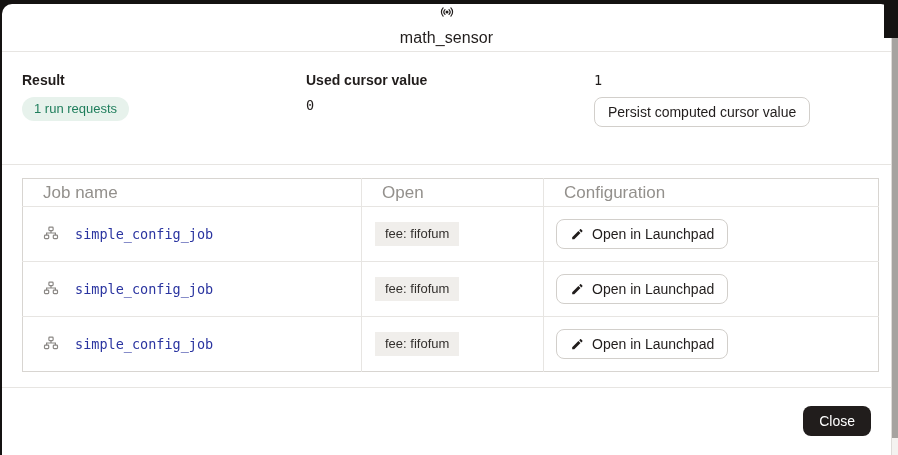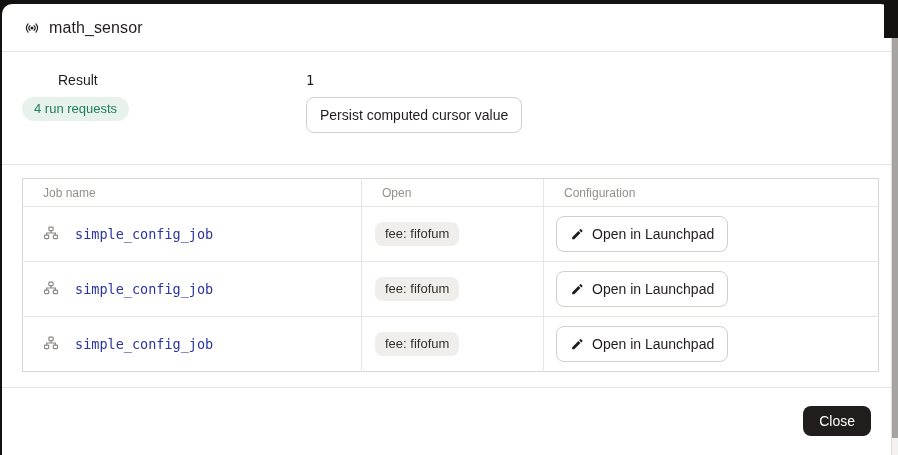--- a/index.html
+++ b/index.html
@@ -18,63 +18,63 @@
     overflow: hidden;
   }
   
   .modal-header {
     height: 48px;
     display: flex;
     align-items: center;
     gap: 9px;
     padding: 0 22px;
     border-bottom: 1px solid #e7e5e2;
+    flex-direction: column;
   }
   .modal-title {
     font-size: 16px;
     font-weight: 500;
     color: #211d1c;
     letter-spacing: .1px;
   }
   .icon16 { width: 16px; height: 16px; flex: 0 0 auto; display: inline-block; }
 
   
   .summary {
     display: grid;
     grid-template-columns: 284px 288px 1fr;
     padding: 20px 20px 0 20px;
     height: 112px;
   }
   .summary .label {
     font-size: 14px;
-    font-weight: 400;
+    font-weight: 700;
     margin-bottom: 9px;
     color: #211d1c;
-    margin-left: 36px;
   }
   .mono-value {
     font-family: "DejaVu Sans Mono", monospace;
     font-size: 13.5px;
     color: #211d1c;
   }
   .badge {
     display: inline-block;
     background: #e7f2ec;
     color: #1f7e5c;
     font-size: 13px;
     line-height: 24px;
     height: 24px;
     padding: 0 12px;
     border-radius: 12px;
   }
   .btn {
     display: inline-flex;
     align-items: center;
     gap: 8px;
-    height: 36px;
+    height: 30px;
     padding: 0 13px;
     background: #ffffff;
     border: 1px solid #d2cfcb;
     border-radius: 8px;
     font-family: "Liberation Sans", sans-serif;
     font-size: 14px;
     color: #211d1c;
     cursor: pointer;
     white-space: nowrap;
   }
@@ -89,21 +89,21 @@
   
   .table-wrap { padding: 13px 20px 0 20px; }
   table.jobs {
     width: 857px;
     border-collapse: collapse;
     border: 1px solid #d8d5d1;
     table-layout: fixed;
   }
   table.jobs th {
     height: 28px;
-    font-size: 12px;
+    font-size: 17px;
     font-weight: 400;
     color: #93908c;
     text-align: left;
     padding: 0 0 0 20px;
     border-left: 1px solid #e7e5e2;
   }
   table.jobs th:first-child { border-left: none; }
   table.jobs td {
     height: 55px;
     border-top: 1px solid #e7e5e2;
@@ -123,21 +123,21 @@
     cursor: pointer;
   }
   .tag-pill {
     display: inline-block;
     background: #f0eeeb;
     color: #33302d;
     font-size: 13px;
     line-height: 24px;
     height: 24px;
     padding: 0 10px;
-    border-radius: 8px;
+    border-radius: 0;
   }
   .tag-cell { padding-left: 13px !important; }
   .cfg-cell { padding-left: 12px !important; }
 
   
   .footer {
     display: flex;
     justify-content: flex-end;
     padding: 18px 20px 0 0;
   }
@@ -191,21 +191,25 @@
           <path d="M4.1 3.9A5.9 5.9 0 0 0 4.1 12.1" fill="none" stroke="#211d1c" stroke-width="1.2" stroke-linecap="round"></path>
           <path d="M11.9 3.9A5.9 5.9 0 0 1 11.9 12.1" fill="none" stroke="#211d1c" stroke-width="1.2" stroke-linecap="round"></path>
         </svg>
       </span>
       <span class="modal-title">math_sensor</span>
     </div>
 
     <div class="summary">
       <div>
         <div class="label">Result</div>
-        <span class="badge">4 run requests</span>
+        <span class="badge">1 run requests</span>
+      </div>
+      <div>
+        <div class="label">Used cursor value</div>
+        <div class="mono-value">0</div>
       </div>
       <div>
         <div class="mono-value">1</div>
         <button class="btn persist-btn">Persist computed cursor value</button>
       </div>
     </div>
 
     <hr class="divider">
 
     <div class="table-wrap">

